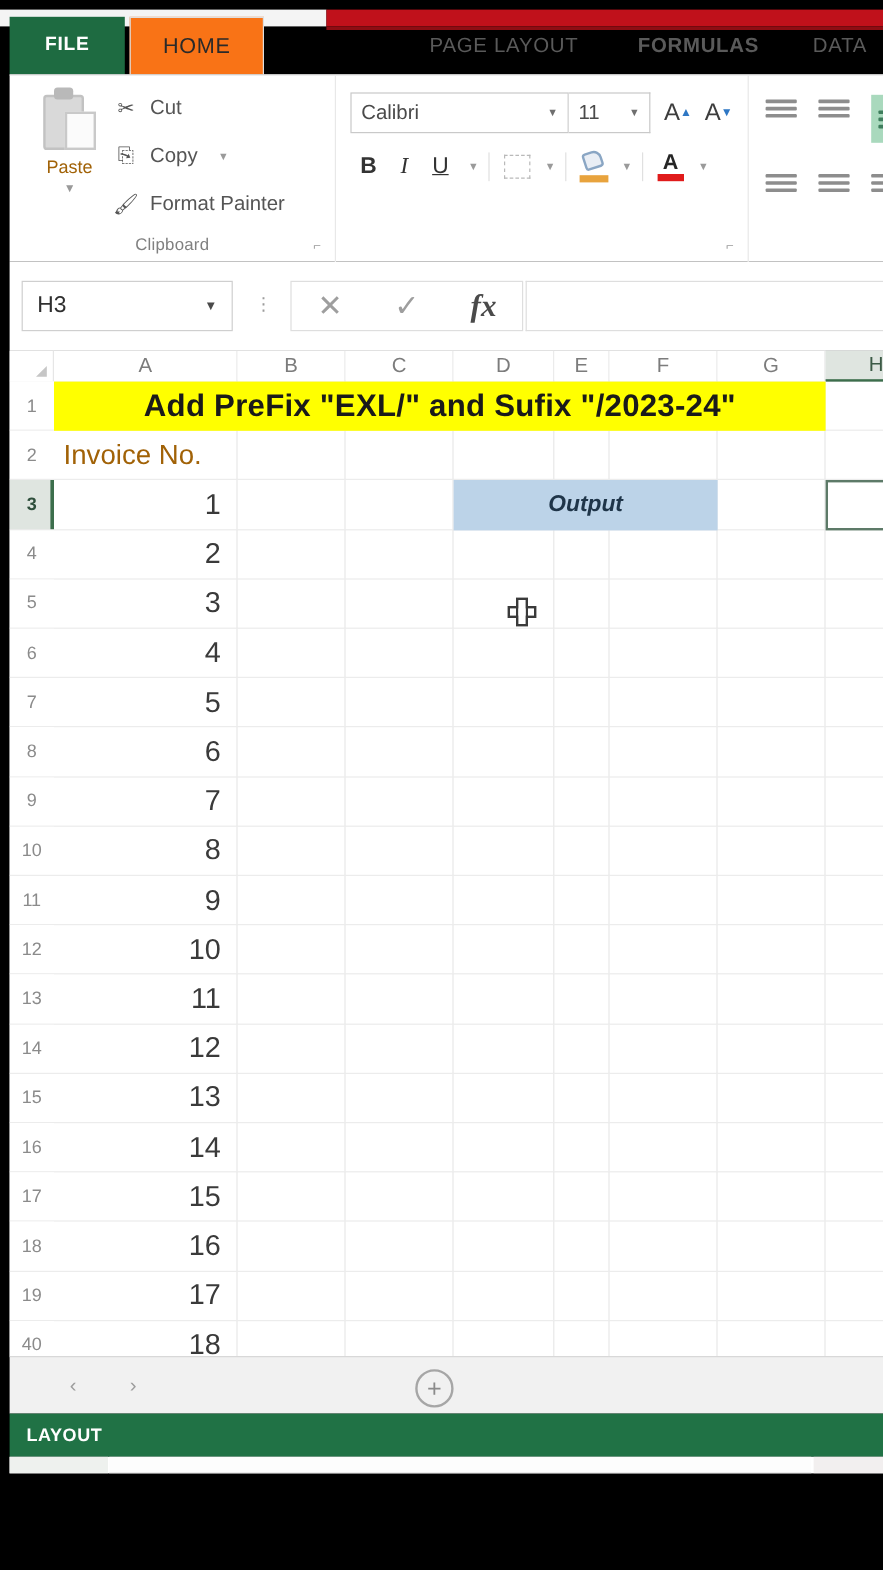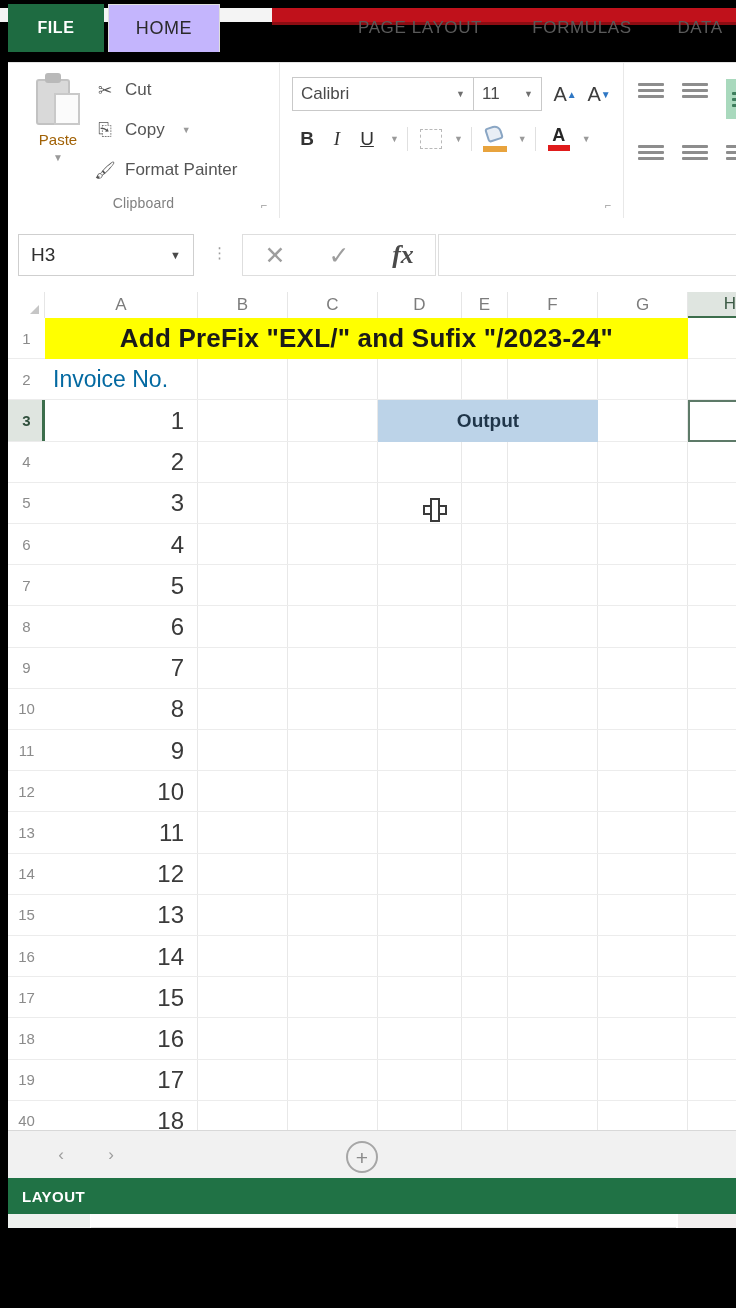--- a/index.html
+++ b/index.html
@@ -11,39 +11,39 @@
   }
   #app { position: relative; width: 736px; height: 1308px; background: #000; }
 
   
   .top-black { position: absolute; left: 0; top: 0; width: 736px; height: 8px; background: #000; }
   .top-white { position: absolute; left: 0; top: 8px; width: 272px; height: 14px; background: #f4f4f4; }
   .top-red   { position: absolute; left: 272px; top: 8px; width: 464px; height: 14px; background: #c0111b; }
   .top-redline { position: absolute; left: 272px; top: 22px; width: 464px; height: 3px; background: #8d0d13; }
 
   
-  .tabbar { position: absolute; left: 0; top: 4px; width: 736px; height: 48px; }
+  .tabbar { position: absolute; left: 0; top: 14px; width: 736px; height: 48px; }
   .tab {
     position: absolute; top: 0; height: 48px;
     font-size: 17px; letter-spacing: .6px; color: #5a5a5a;
     display: flex; align-items: center; justify-content: center;
   }
   .tab-file {
     left: 8px; width: 96px; height: 48px; background: #1e6b41; color: #fff;
     font-size: 16px; font-weight: 600;
   }
   .tab-home {
-    left: 108px; width: 112px; background: #c4b5fd; color: #2a2a2a;
+    left: 108px; width: 112px; background: #f97316; color: #2a2a2a;
     border-top: 1px solid #dedede; border-left: 1px solid #dedede; border-right: 1px solid #dedede;
     font-size: 18px;
     text-align: right;
   }
   .tab-insert { left: 224px; width: 108px; }
   .tab-pagelayout { left: 332px; width: 176px; }
-  .tab-formulas { left: 508px; width: 148px; }
+  .tab-formulas { left: 508px; width: 148px; font-weight: bold; }
   .tab-data { left: 660px; width: 80px; }
 
   
   .ribbon {
     position: absolute; left: 8px; top: 62px; width: 728px; height: 156px;
     background: #fff; border-top: 1px solid #e3e3e3;
   }
   .group { position: absolute; top: 0; height: 156px; border-right: 1px solid #e8e8e8; }
   .group-label {
     position: absolute; bottom: 8px; width: 100%; text-align: center;
@@ -154,23 +154,23 @@
   .hline { position: absolute; left: 0; right: 0; height: 1px; background: #ececec; }
   .cell { position: absolute; display: flex; align-items: center; overflow: hidden; }
   .cell.r { justify-content: flex-end; padding-right: 14px; }
   .cell.c { justify-content: center; }
   .cell.l { justify-content: flex-start; padding-left: 8px; }
 
   .titlecell {
     background: #ffff00; font-weight: 700; font-size: 26px; color: #1a1a1a;
     letter-spacing: .2px;
   }
-  .hdrcell { font-size: 23px; color: #0369a1; }
+  .hdrcell { font-size: 23px; color: #a16207; }
   .numcell { font-size: 24px; color: #3a3a3a; }
-  .outcell { background: #bcd3e8; font-weight: 700; font-size: 19px; color: #1f3549; }
+  .outcell { background: #bcd3e8; font-weight: 700; font-size: 19px; color: #1f3549; font-style: italic; }
   .valcell { background: #ffc000; font-weight: 700; font-size: 18px; color: #2a2108; }
   .selbox { position: absolute; border: 2px solid #5d7a68; pointer-events: none; }
 
   
   .cursor { position: absolute; width: 24px; height: 24px; }
   .cursor .cx, .cursor .cy { position: absolute; background: #fff; border: 2px solid #3a3a3a; }
   .cursor .cx { left: 0; top: 7px; width: 24px; height: 10px; }
   .cursor .cy { left: 7px; top: 0; width: 10px; height: 24px; }
   .cursor .cin { position: absolute; left: 9px; top: 9px; width: 6px; height: 6px; background: #fff; }
 

